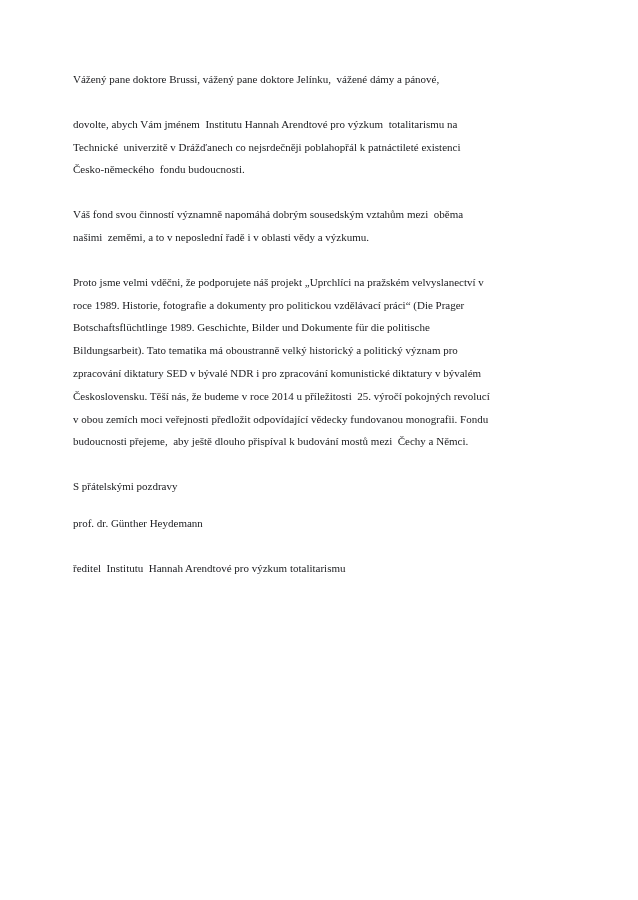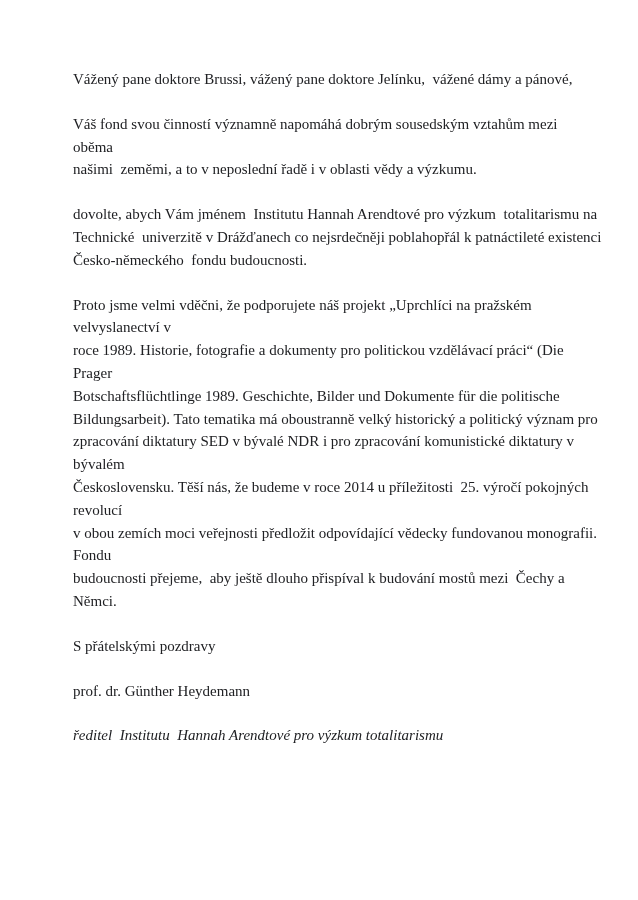--- a/index.html
+++ b/index.html
@@ -9,51 +9,50 @@
   }
   .page {
     position: relative;
     width: 638px;
     height: 900px;
     box-sizing: border-box;
     background: #ffffff;
     padding: 68px 36px 0 73px;
     overflow: hidden;
     font-family: "Liberation Serif", "DejaVu Serif", serif;
-    font-size: 15px;
+    font-size: 11px;
     line-height: 22.8px;
     color: #202124;
   }
   .page p {
     margin: 0 0 22px 0;
     white-space: pre-wrap;   
     max-width: 560px;
   }
   .page p.closing {
-    margin-bottom: 22px;
+    margin-bottom: 14px;
   }
   .page p.sig-name {
   }
   .page p.sig-title {
     margin-bottom: 4px;
-    font-style: italic;
   }
 </style>
 </head>
 <body>
 
 <div class="page">
   <p>Vážený pane doktore Brussi, vážený pane doktore Jelínku,  vážené dámy a pánové,</p>
 
-  <p>Váš fond svou činností významně napomáhá dobrým sousedským vztahům mezi  oběma
-našimi  zeměmi, a to v neposlední řadě i v oblasti vědy a výzkumu.</p>
-
   <p>dovolte, abych Vám jménem  Institutu Hannah Arendtové pro výzkum  totalitarismu na
 Technické  univerzitě v Drážďanech co nejsrdečněji poblahopřál k patnáctileté existenci
 Česko-německého  fondu budoucnosti.</p>
+
+  <p>Váš fond svou činností významně napomáhá dobrým sousedským vztahům mezi  oběma
+našimi  zeměmi, a to v neposlední řadě i v oblasti vědy a výzkumu.</p>
 
   <p>Proto jsme velmi vděčni, že podporujete náš projekt „Uprchlíci na pražském velvyslanectví v
 roce 1989. Historie, fotografie a dokumenty pro politickou vzdělávací práci“ (Die Prager
 Botschaftsflüchtlinge 1989. Geschichte, Bilder und Dokumente für die politische
 Bildungsarbeit). Tato tematika má oboustranně velký historický a politický význam pro
 zpracování diktatury SED v bývalé NDR i pro zpracování komunistické diktatury v bývalém
 Československu. Těší nás, že budeme v roce 2014 u příležitosti  25. výročí pokojných revolucí
 v obou zemích moci veřejnosti předložit odpovídající vědecky fundovanou monografii. Fondu
 budoucnosti přejeme,  aby ještě dlouho přispíval k budování mostů mezi  Čechy a Němci.</p>
 

